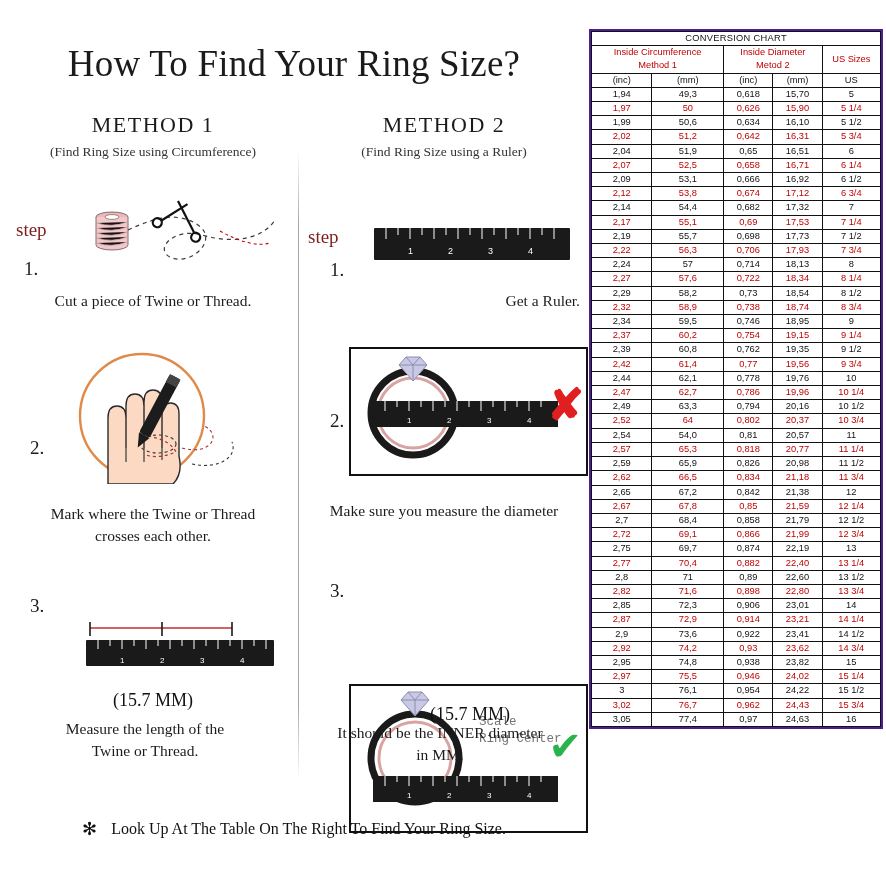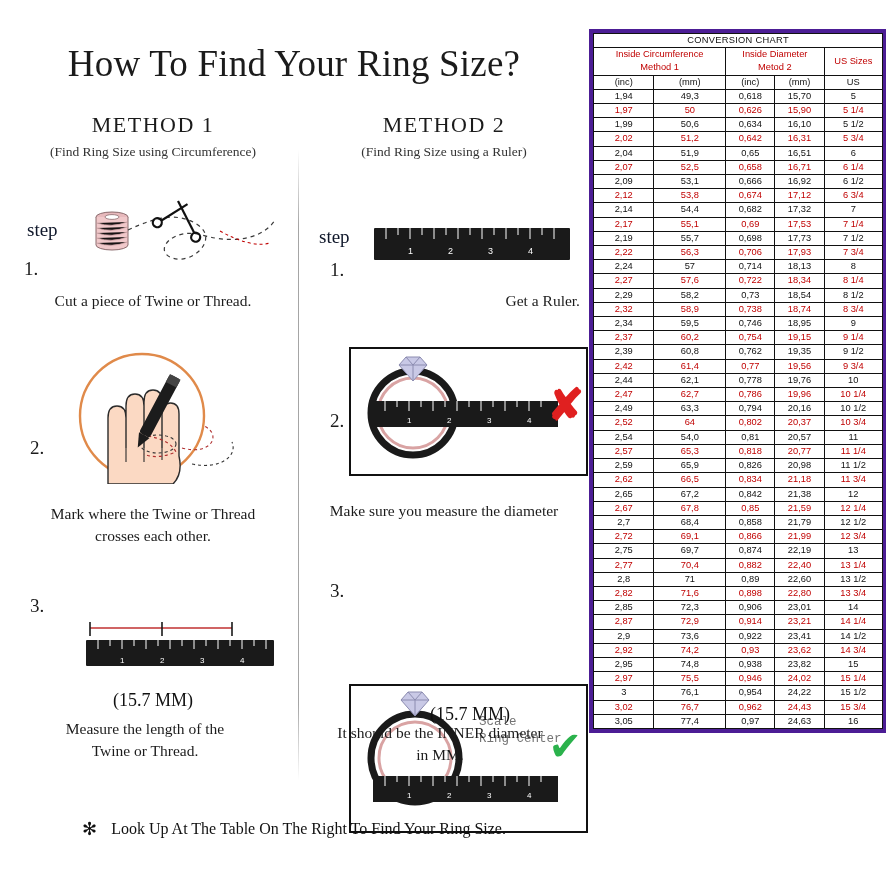--- a/index.html
+++ b/index.html
@@ -18,35 +18,35 @@
   #col2{left:300px;width:288px;}
 
   .method-title{text-align:center;font-size:22px;letter-spacing:1.5px;color:#1b1b1b;}
   .method-sub{text-align:center;font-size:13.5px;color:#333;margin-top:6px;}
 
   .divider{
     position:absolute;left:298px;top:150px;width:1px;height:630px;
     background:linear-gradient(to bottom,rgba(160,160,160,0),rgba(150,150,150,.85) 12%,rgba(150,150,150,.85) 88%,rgba(160,160,160,0));
   }
 
-  .step-word{position:absolute;font-size:19px;color:#0f172a;margin-left:11px;}
+  .step-word{position:absolute;font-size:19px;color:#7f1d1d;}
   .step-num{position:absolute;font-size:19px;color:#1b1b1b;}
 
   .caption{position:absolute;text-align:center;font-size:15.5px;color:#1b1b1b;line-height:1.45;}
 
   .footnote{
     position:absolute;left:0;top:818px;width:588px;text-align:center;
     font-size:16px;color:#111;
   }
   .footnote .star{font-size:18px;margin-right:14px;vertical-align:-1px;}
 
   
   #table-wrap{
     position:absolute;left:589px;top:29px;width:290px;
-    border:4px solid #4c1d95;background:#fff;
+    border:2px solid #4c1d95;background:#fff;
   }
   table.conv{border-collapse:collapse;width:100%;font-family:"Liberation Sans",sans-serif;}
   table.conv td,table.conv th{border:1px solid #111;text-align:center;padding:0;line-height:13.2px;height:13.2px;font-size:9.3px;font-weight:400;}
   .t-title{font-weight:bold;font-size:10px;letter-spacing:.3px;padding:2px 0;}
   .t-head{color:#c00000;font-weight:bold;font-size:9.3px;padding:2px 0;line-height:12px;}
   .t-unit{font-size:9px;margin-top:8px;}
   .red{color:#c00000;}
   .black{color:#111;}
 
   

